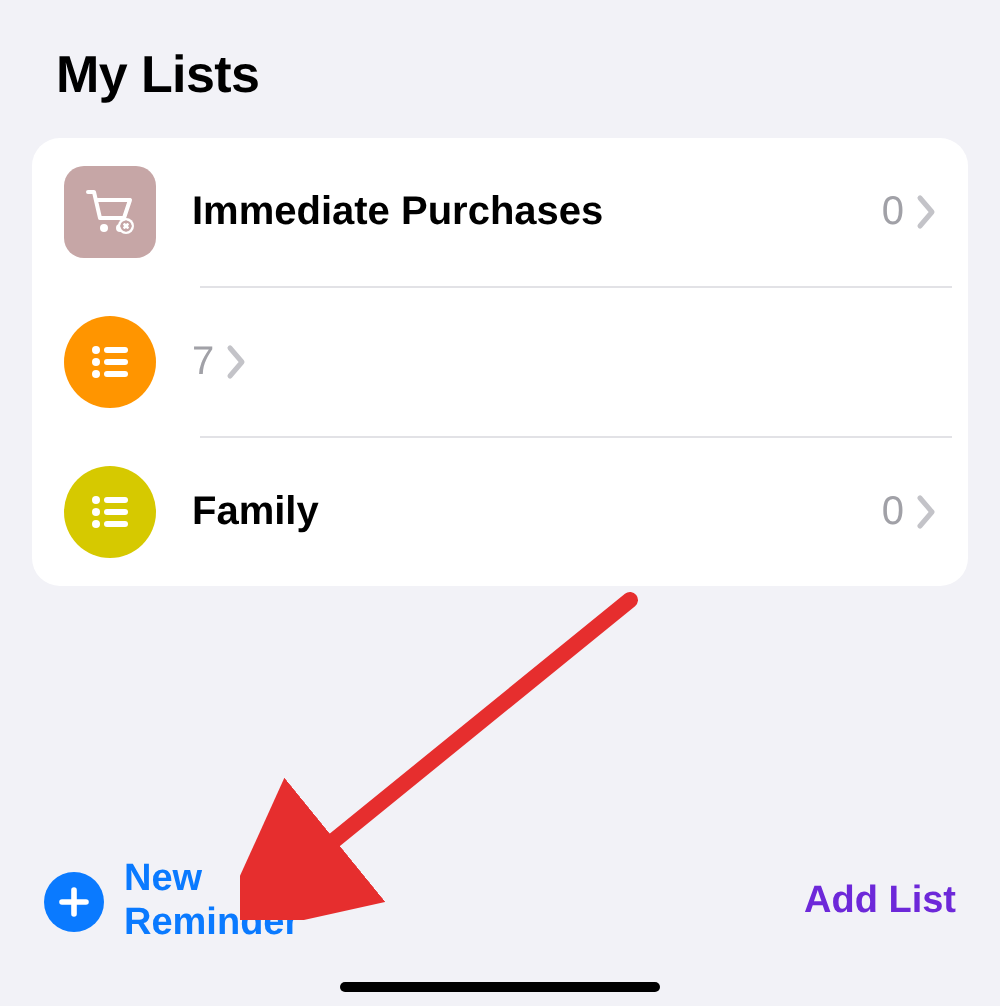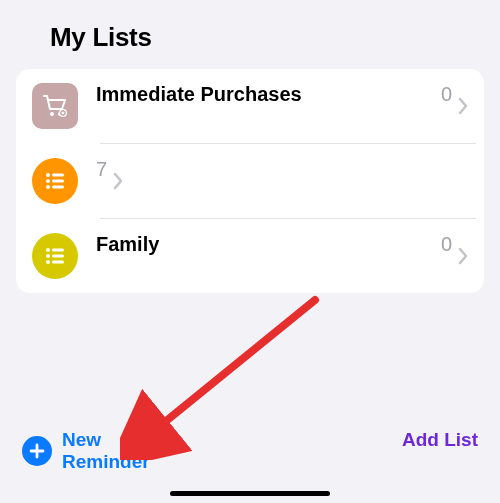--- a/index.html
+++ b/index.html
@@ -10,36 +10,36 @@
     }
     body {
       background: #f2f2f7;
       width: 500px;
       height: 503px;
       position: relative;
       overflow: hidden;
     }
     .header {
       padding: 22px 28px 12px;
-      margin-left: 22px;
     }
     .header h1 {
       font-size: 26px;
       font-weight: 800;
       color: #000;
       letter-spacing: -0.3px;
     }
     .card {
       background: #fff;
       border-radius: 14px;
       margin: 4px 16px 0;
       overflow: hidden;
     }
     .list-row {
       display: flex;
+      align-items: center;
       padding: 14px 16px;
       cursor: pointer;
     }
     .divider {
       height: 1px;
       background: #e2e2e6;
       margin-left: 84px;
       margin-right: 8px;
     }
     .list-icon {
@@ -77,21 +77,21 @@
       color: #c3c3c8;
       display: flex;
       align-items: center;
     }
     .bottom-bar {
       position: absolute;
       bottom: 0;
       left: 0;
       right: 0;
       display: flex;
-      align-items: flex-start;
+      align-items: center;
       justify-content: space-between;
       padding: 10px 22px 30px;
     }
     .new-reminder {
       display: flex;
       align-items: center;
       gap: 10px;
       cursor: pointer;
     }
     .plus-circle {

